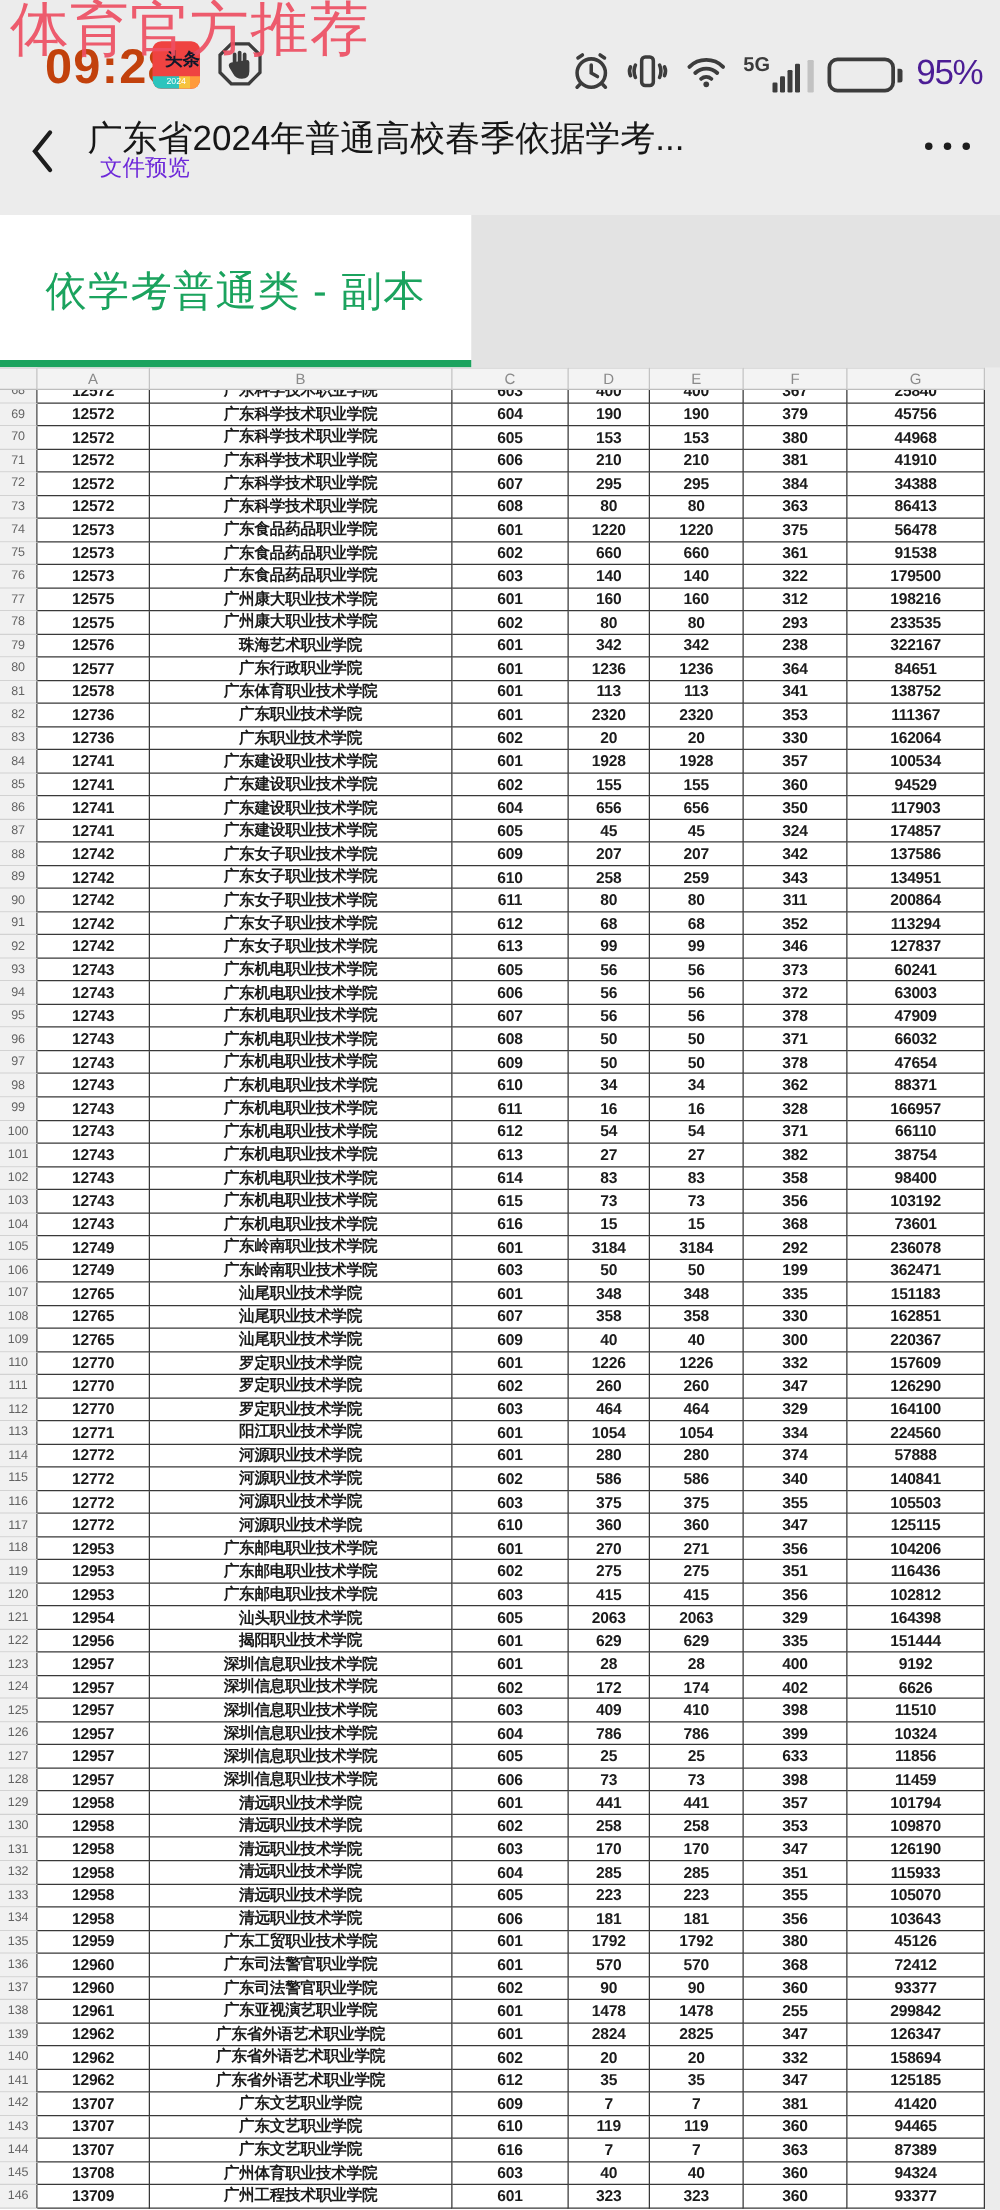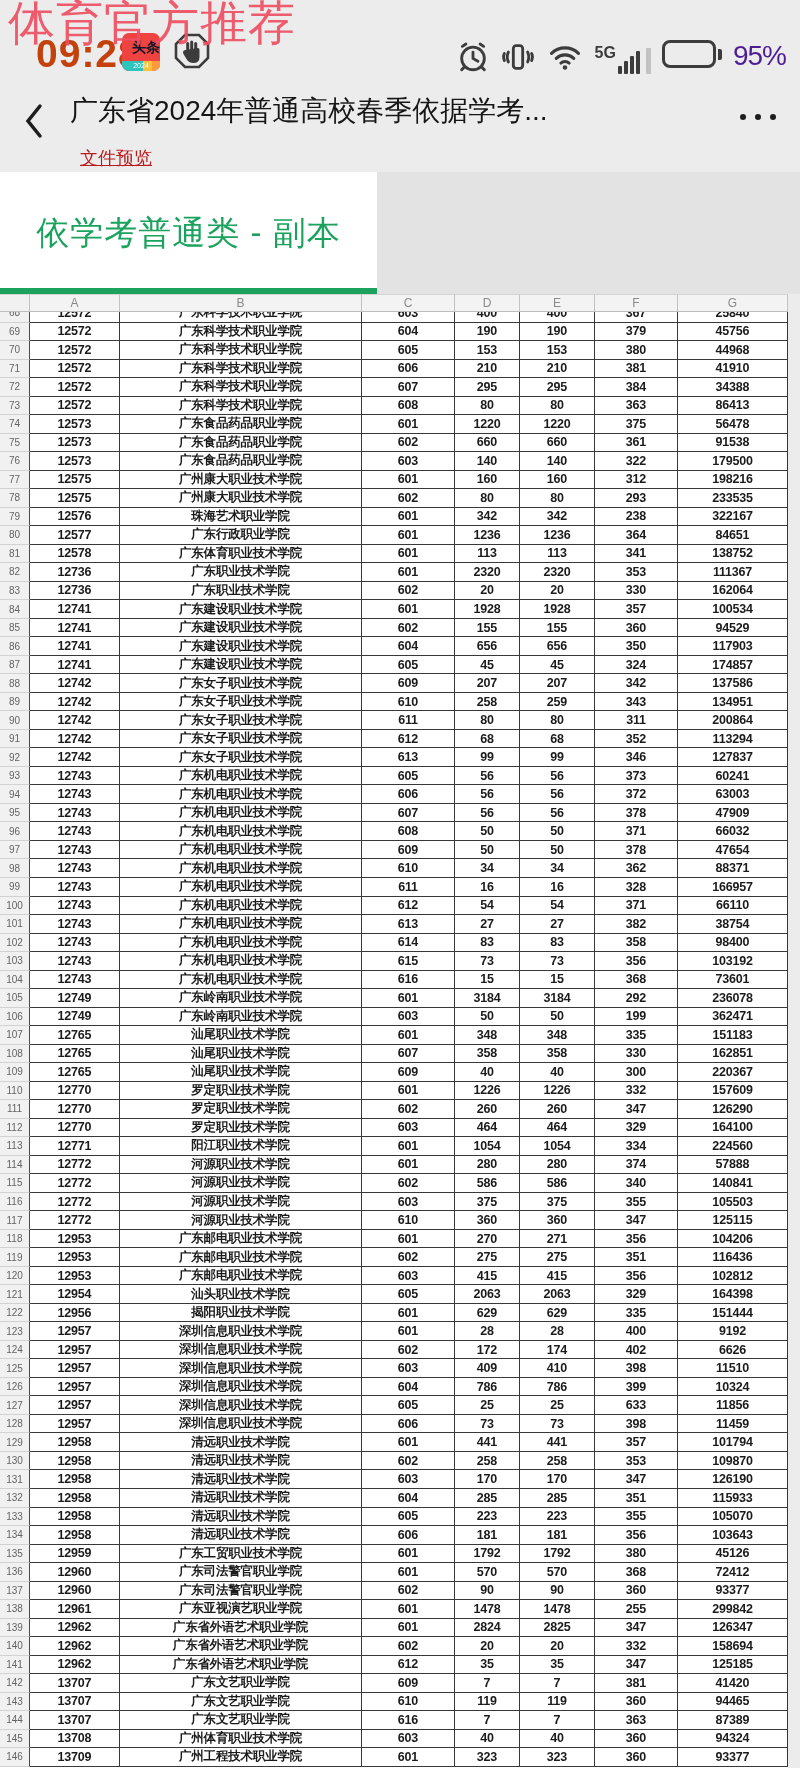--- a/index.html
+++ b/index.html
@@ -8,41 +8,41 @@
     background:#ececec;font-family:"Liberation Sans",sans-serif;
     -webkit-font-smoothing:antialiased;
   }
   
   .statusbar{position:absolute;top:20px;left:0;right:0;height:64px;}
   .time{position:absolute;left:36px;top:12px;font-size:39px;font-weight:bold;color:#c2410c;letter-spacing:1px;}
   .tt-icon{position:absolute;left:122px;top:13px;width:38px;height:38px;border-radius:7px;background:var(--app-red,#ef4341);overflow:hidden;}
   .tt-icon .tt-txt{display:block;text-align:right;color:#0f172a;font-size:14px;font-weight:bold;line-height:28px;}
   .tt-icon .tt-band{position:absolute;bottom:0;left:0;right:0;height:10px;background:linear-gradient(90deg,#2cc4bd 0 55%,#f7c33d 55% 80%,#ff9a3c 80%);color:#fff;font-size:7px;line-height:10px;text-align:center;}
   .hand-icon{position:absolute;left:172px;top:11px;}
-  .sb-right{position:absolute;right:14px;top:20px;display:flex;align-items:flex-start;gap:11px;height:44px;}
+  .sb-right{position:absolute;right:14px;top:10px;display:flex;align-items:flex-end;gap:11px;height:44px;}
   .sig-wrap{display:flex;align-items:flex-end;gap:2px;height:34px;}
   .sig-5g{font-size:16px;font-weight:bold;color:#3c3c3c;line-height:14px;margin-bottom:14px;}
   .bars{display:flex;align-items:flex-end;gap:2px;}
   .bars i{display:block;width:4px;background:#3c3c3c;border-radius:1px;}
   .bar2{width:5px !important;background:#c2c2c2 !important;height:26px;margin-left:4px;}
   .battery{display:flex;align-items:center;gap:2px;}
   .batt-body{width:54px;height:28px;border:3px solid #3c3c3c;border-radius:8px;padding:3px;box-sizing:border-box;}
   .batt-fill{height:100%;width:86%;background:#3c3c3c;border-radius:3px;}
   .batt-nub{width:4px;height:11px;background:#3c3c3c;border-radius:0 2px 2px 0;}
   .batt-pct{font-size:28px;color:#4c1d95;letter-spacing:-1px;}
   
   .watermark{position:absolute;left:8px;top:-8px;z-index:50;
     font-family:"DejaVu Serif","Liberation Serif",serif;
     font-size:47px;color:var(--wm-red,#ee4f63);opacity:.92;letter-spacing:1px;pointer-events:none;}
   
   .navbar{position:absolute;top:84px;left:0;right:0;height:88px;}
   .back-btn{position:absolute;left:20px;top:14px;width:30px;height:46px;}
   .nav-title{position:absolute;left:70px;top:8px;width:620px;font-size:28px;font-weight:normal;color:#161616;
     white-space:nowrap;overflow:hidden;}
-  .nav-sub{position:absolute;left:80px;top:62px;font-size:18px;color:#b91c1c;text-decoration:underline;}
+  .nav-sub{position:absolute;left:80px;top:38px;font-size:18px;color:#6d28d9;}
   .more-btn{position:absolute;right:24px;top:30px;display:flex;gap:9px;}
   .more-btn i{width:6px;height:6px;border-radius:50%;background:#1d1d1d;display:block;}
   
   .tabstrip{position:absolute;top:172px;left:0;right:0;height:122px;background:#e3e3e3;}
   .tab-card{position:absolute;left:0;top:0;width:377px;height:122px;background:#fff;
     display:flex;align-items:center;justify-content:center;}
   .tab-label{font-size:33px;font-weight:normal;color:var(--accent,#1ba35e);letter-spacing:1px;}
   .tab-underline{position:absolute;left:0;bottom:0;width:377px;height:6px;background:var(--accent,#1ba35e);}
   
   .sheet-header{position:absolute;top:294px;left:0;width:788px;height:18px;display:flex;background:#f3f3f3;}

